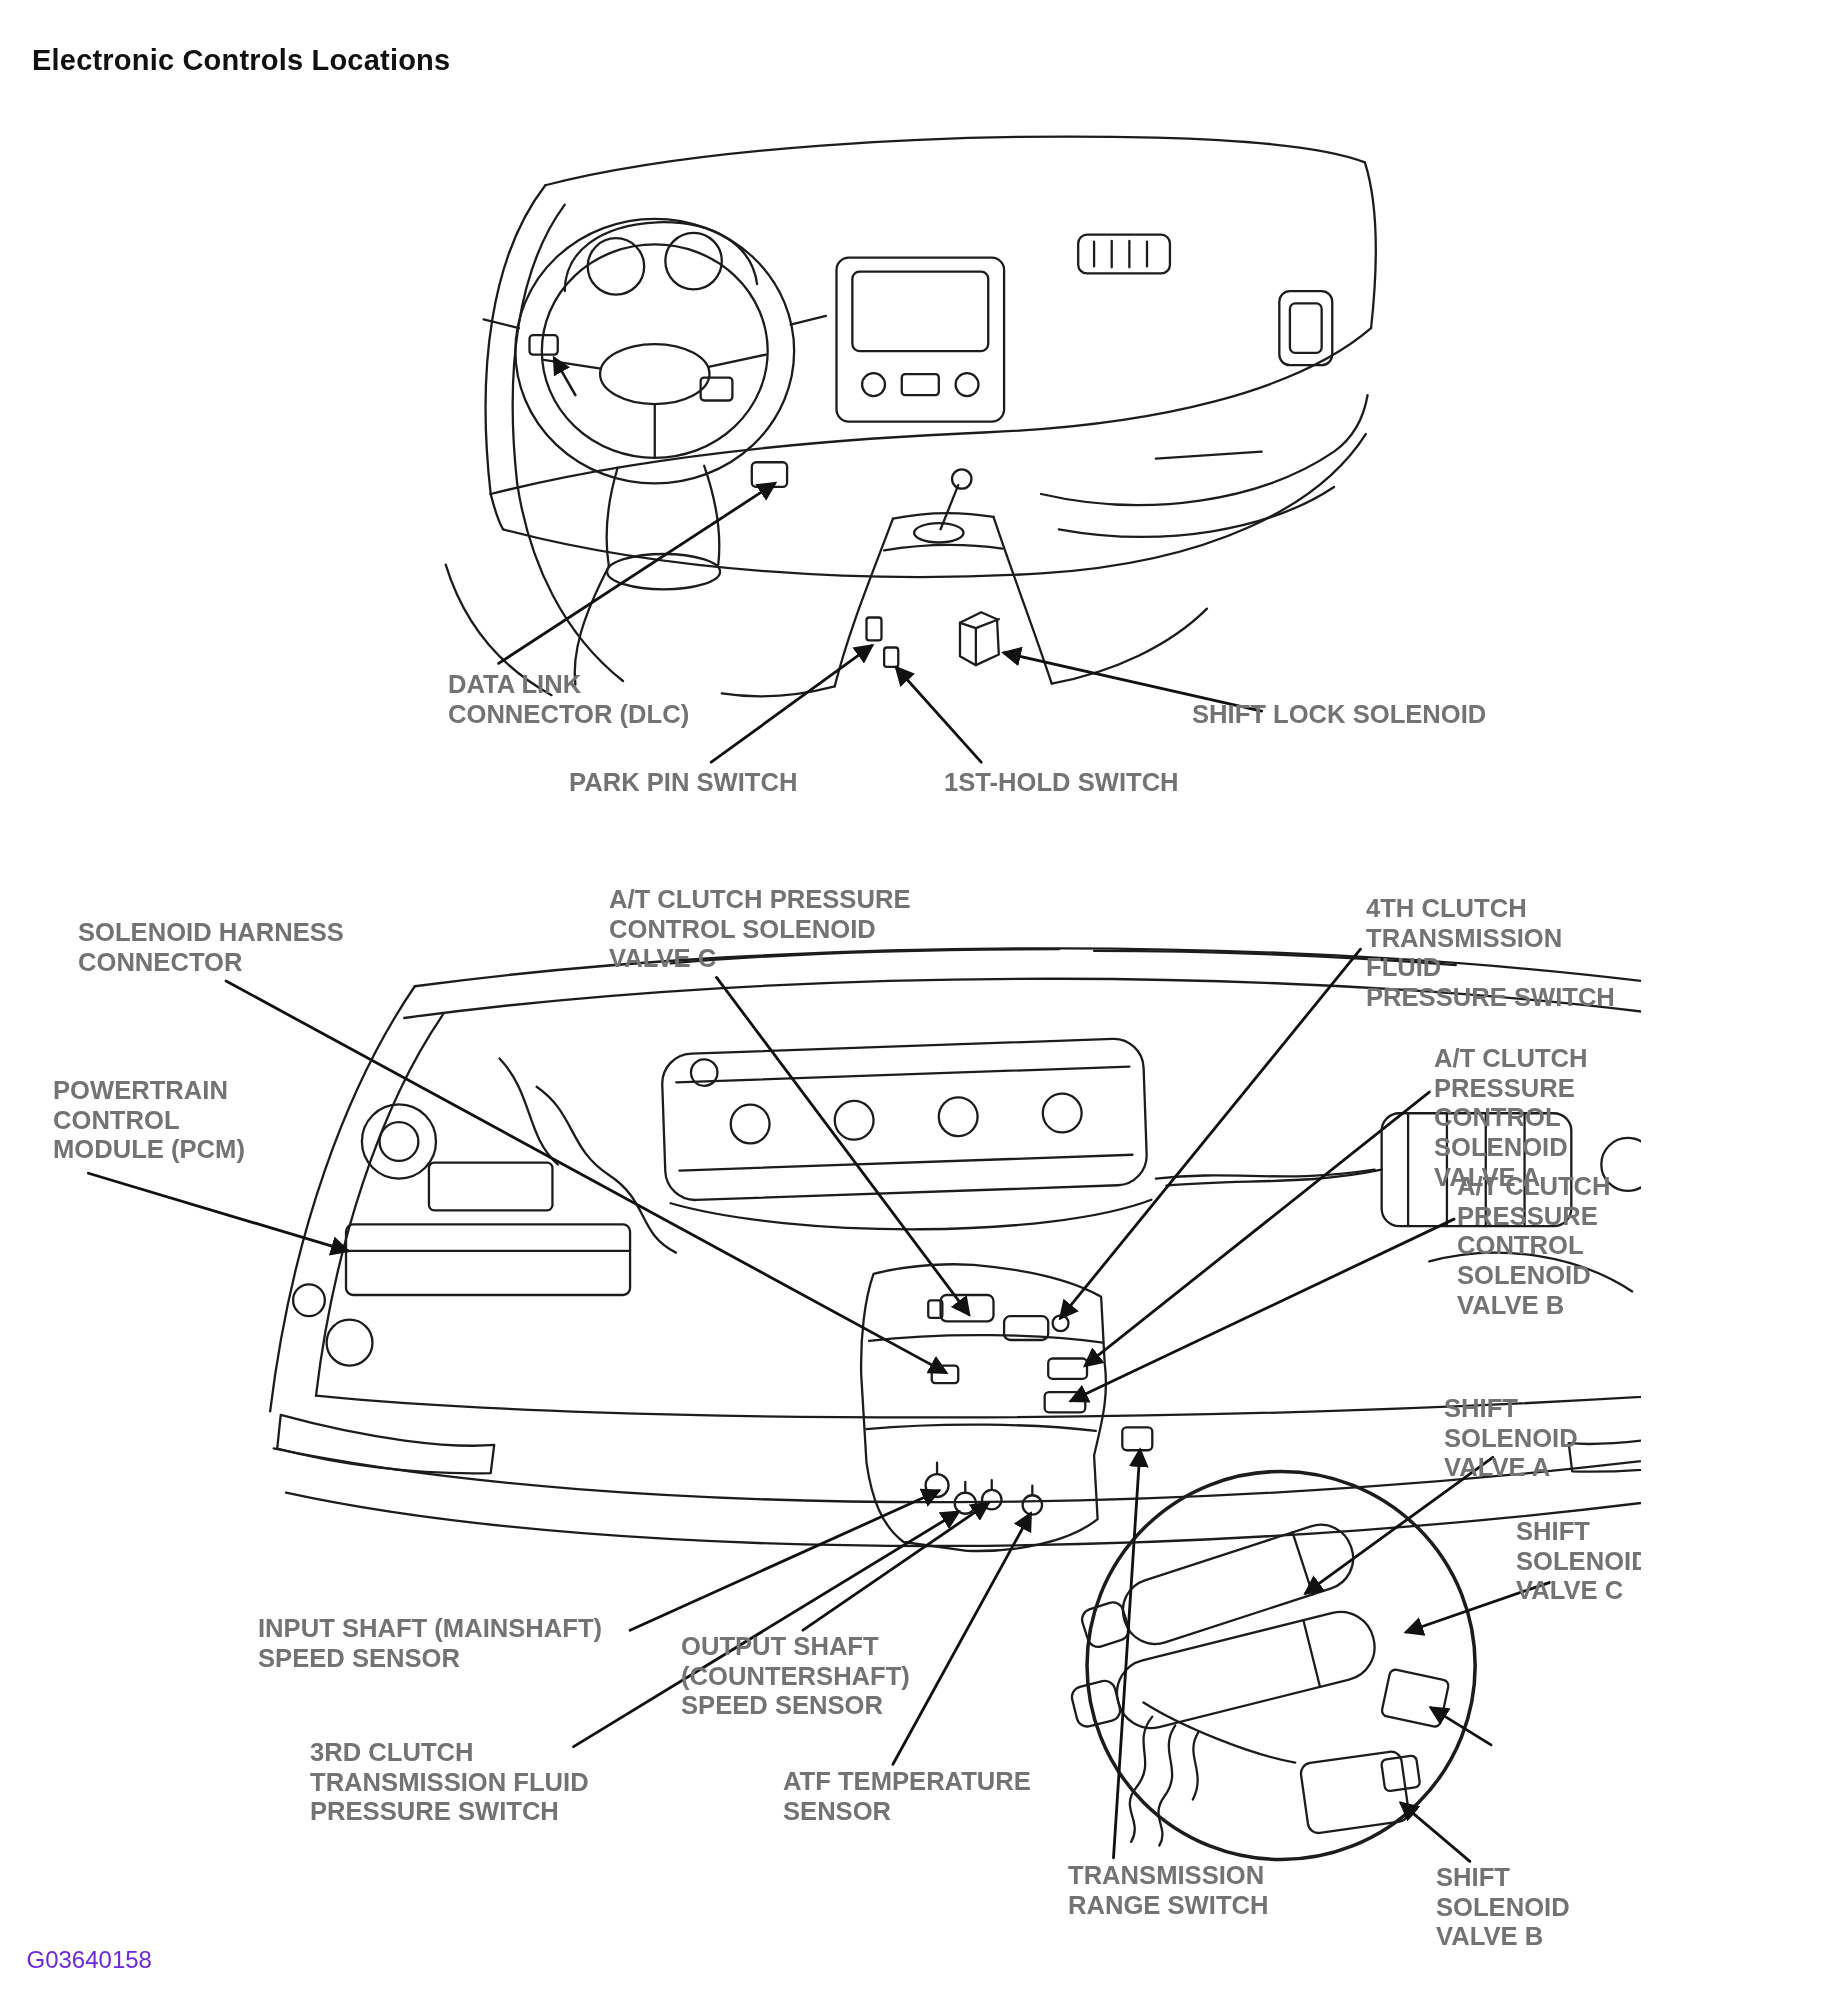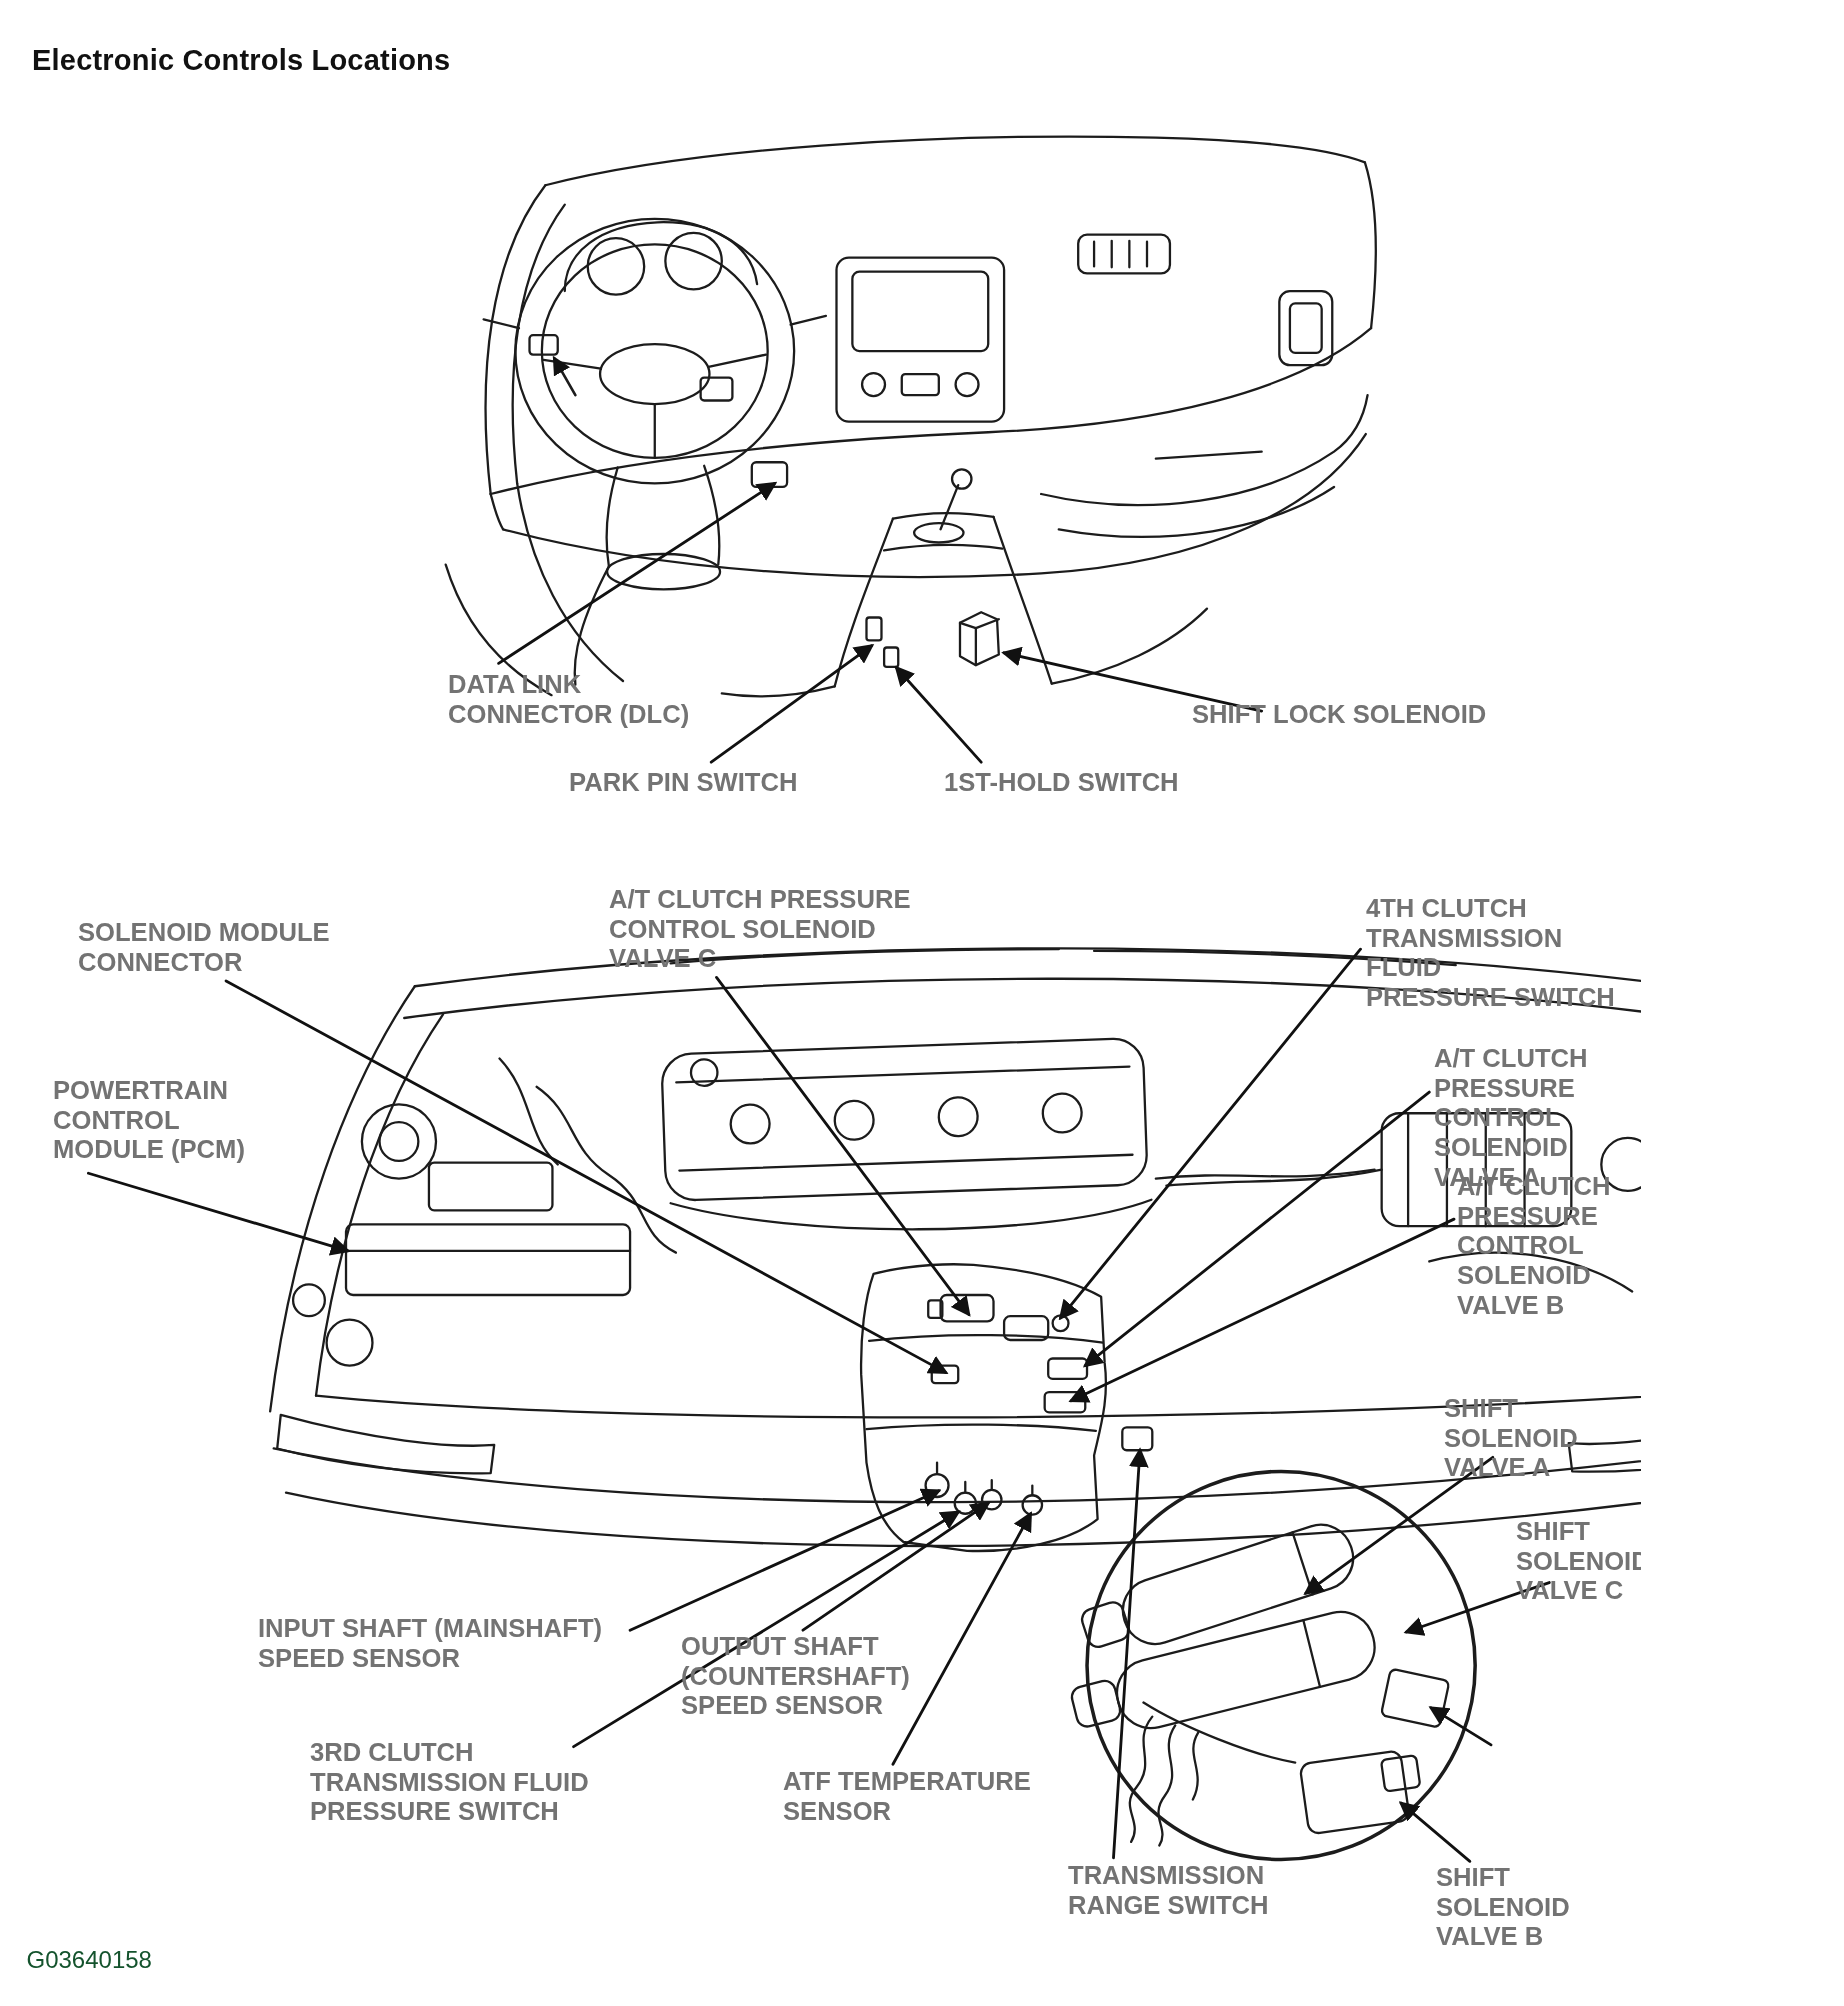--- a/index.html
+++ b/index.html
@@ -9,21 +9,21 @@
   }
   .title{
     position:absolute;left:32px;top:44px;font-size:29px;font-weight:bold;
     letter-spacing:0.2px;
   }
   .lbl{
     position:absolute;font-size:25.6px;font-weight:bold;line-height:1.16;
     white-space:pre-line;color:#737373;
   }
   .figid{
-    position:absolute;left:26.5px;top:1946px;font-size:24px;font-weight:normal;color:#14532d;
+    position:absolute;left:26.5px;top:1946px;font-size:24px;font-weight:normal;color:#6d28d9;
   }
   svg.art{position:absolute;left:0;top:0;}
 </style>
 </head>
 <body>
 
 <div class="canvas">
 
   <svg class="art" width="1845" height="2006" viewBox="0 0 2091 2274">
     <defs>
@@ -234,21 +234,21 @@
   </svg>
 
   <div class="title">Electronic Controls Locations</div>
 
   <div class="lbl" style="left:448px;top:670px">DATA LINK
 CONNECTOR (DLC)</div>
   <div class="lbl" style="left:569px;top:768px">PARK PIN SWITCH</div>
   <div class="lbl" style="left:944px;top:768px">1ST-HOLD SWITCH</div>
   <div class="lbl" style="left:1192px;top:700px">SHIFT LOCK SOLENOID</div>
 
-  <div class="lbl" style="left:78px;top:918px">SOLENOID MODULE
+  <div class="lbl" style="left:78px;top:918px">SOLENOID HARNESS
 CONNECTOR</div>
   <div class="lbl" style="left:609px;top:885px">A/T CLUTCH PRESSURE
 CONTROL SOLENOID
 VALVE C</div>
   <div class="lbl" style="left:1366px;top:894px">4TH CLUTCH
 TRANSMISSION FLUID
 PRESSURE SWITCH</div>
   <div class="lbl" style="left:1434px;top:1044px">A/T CLUTCH PRESSURE
 CONTROL SOLENOID
 VALVE A</div>

